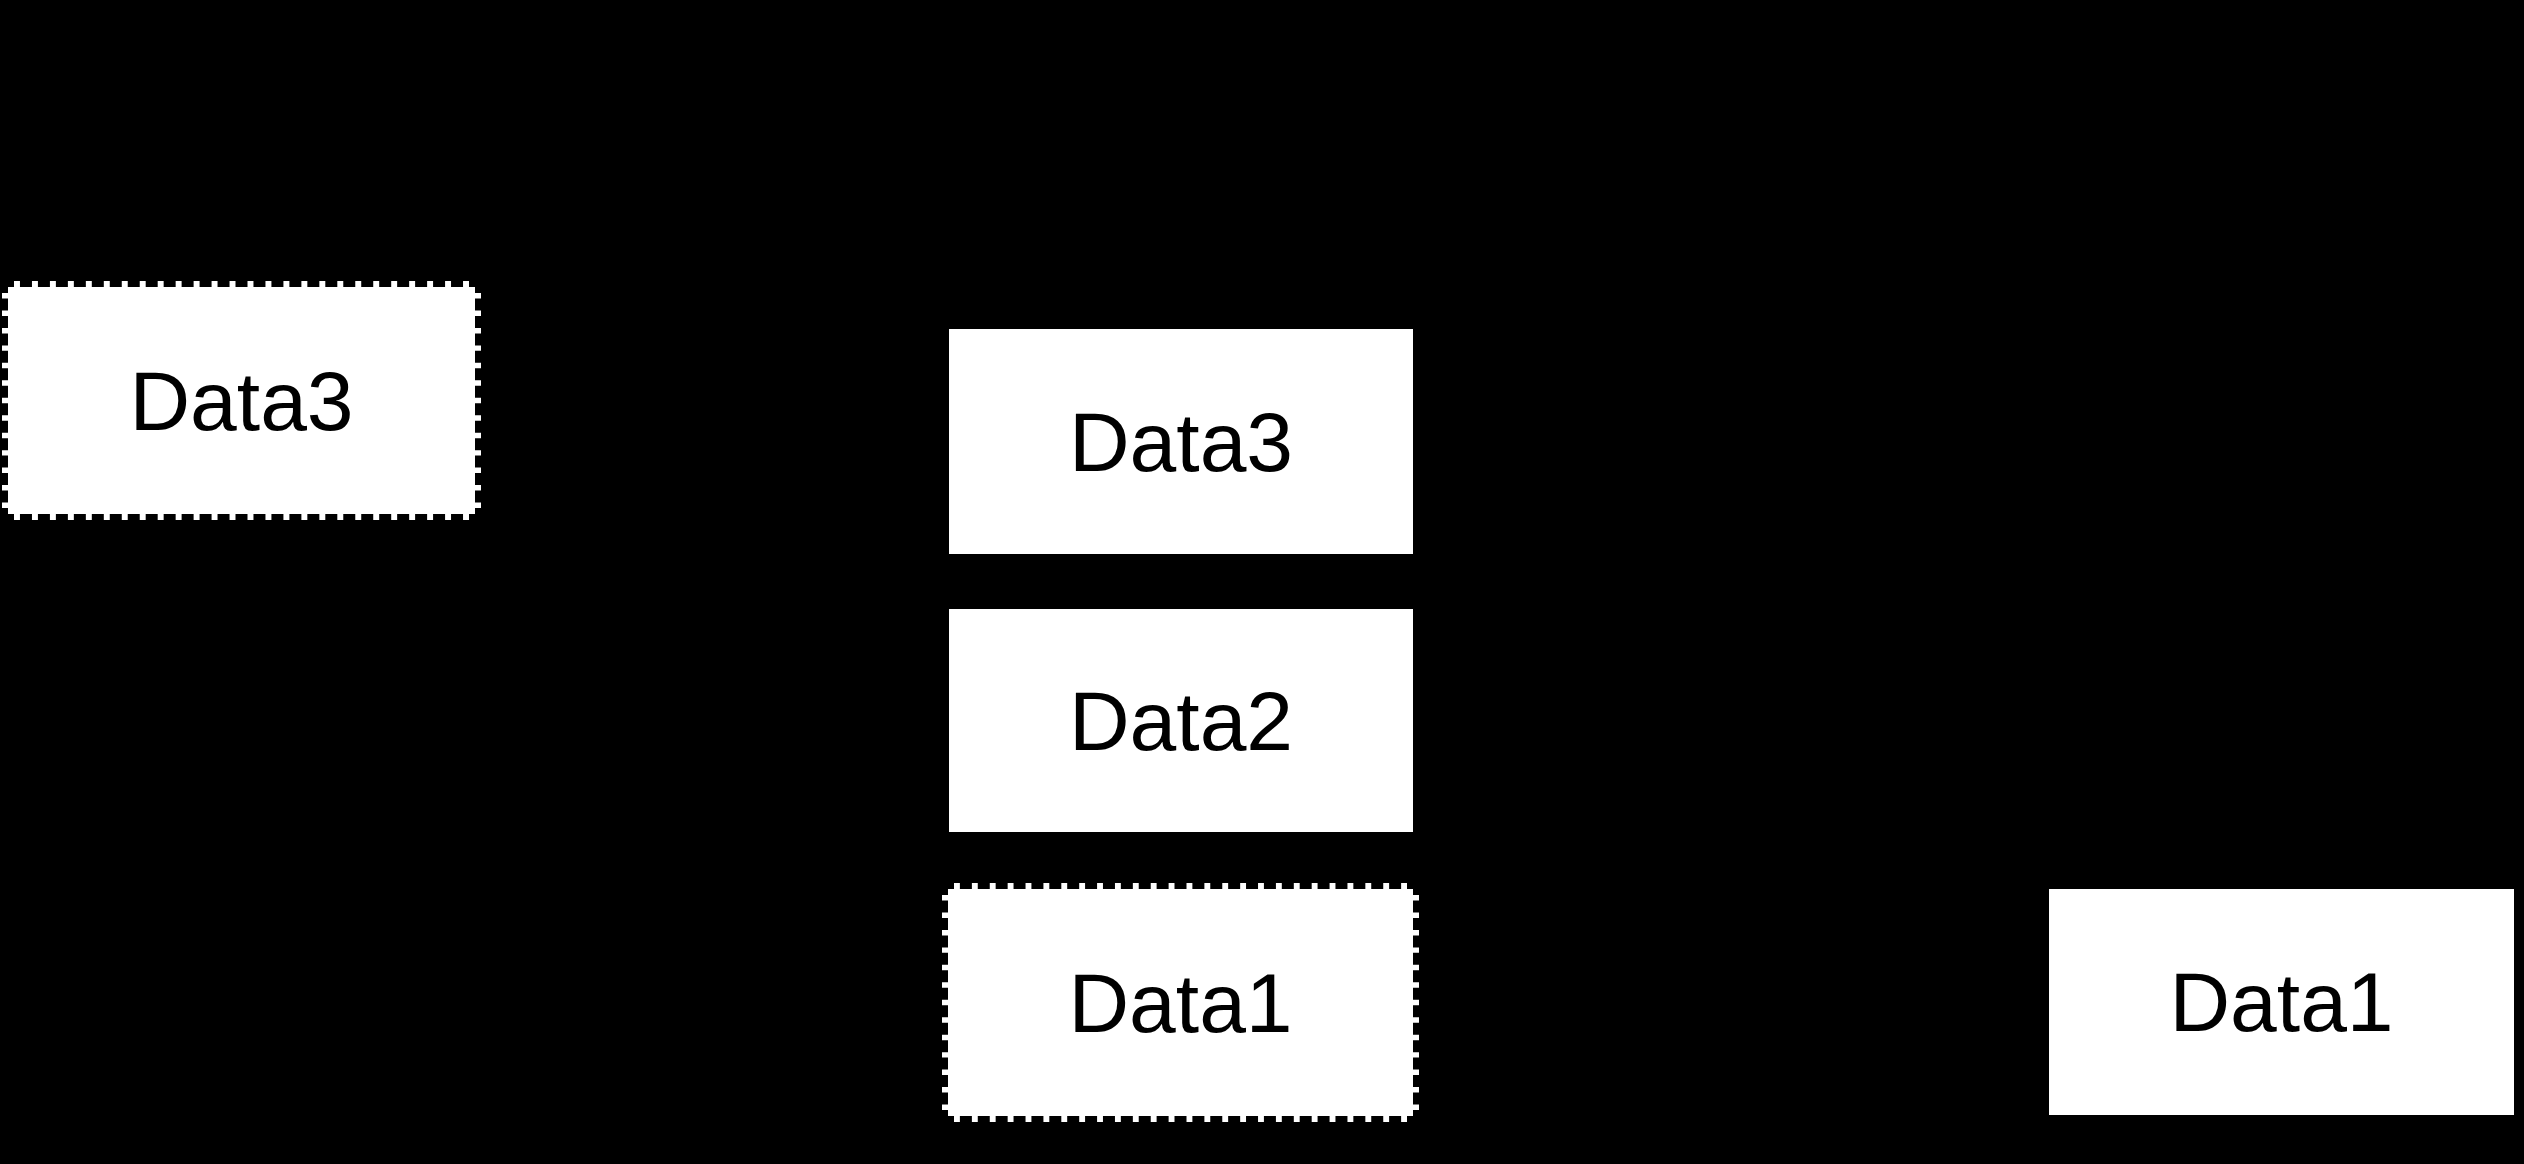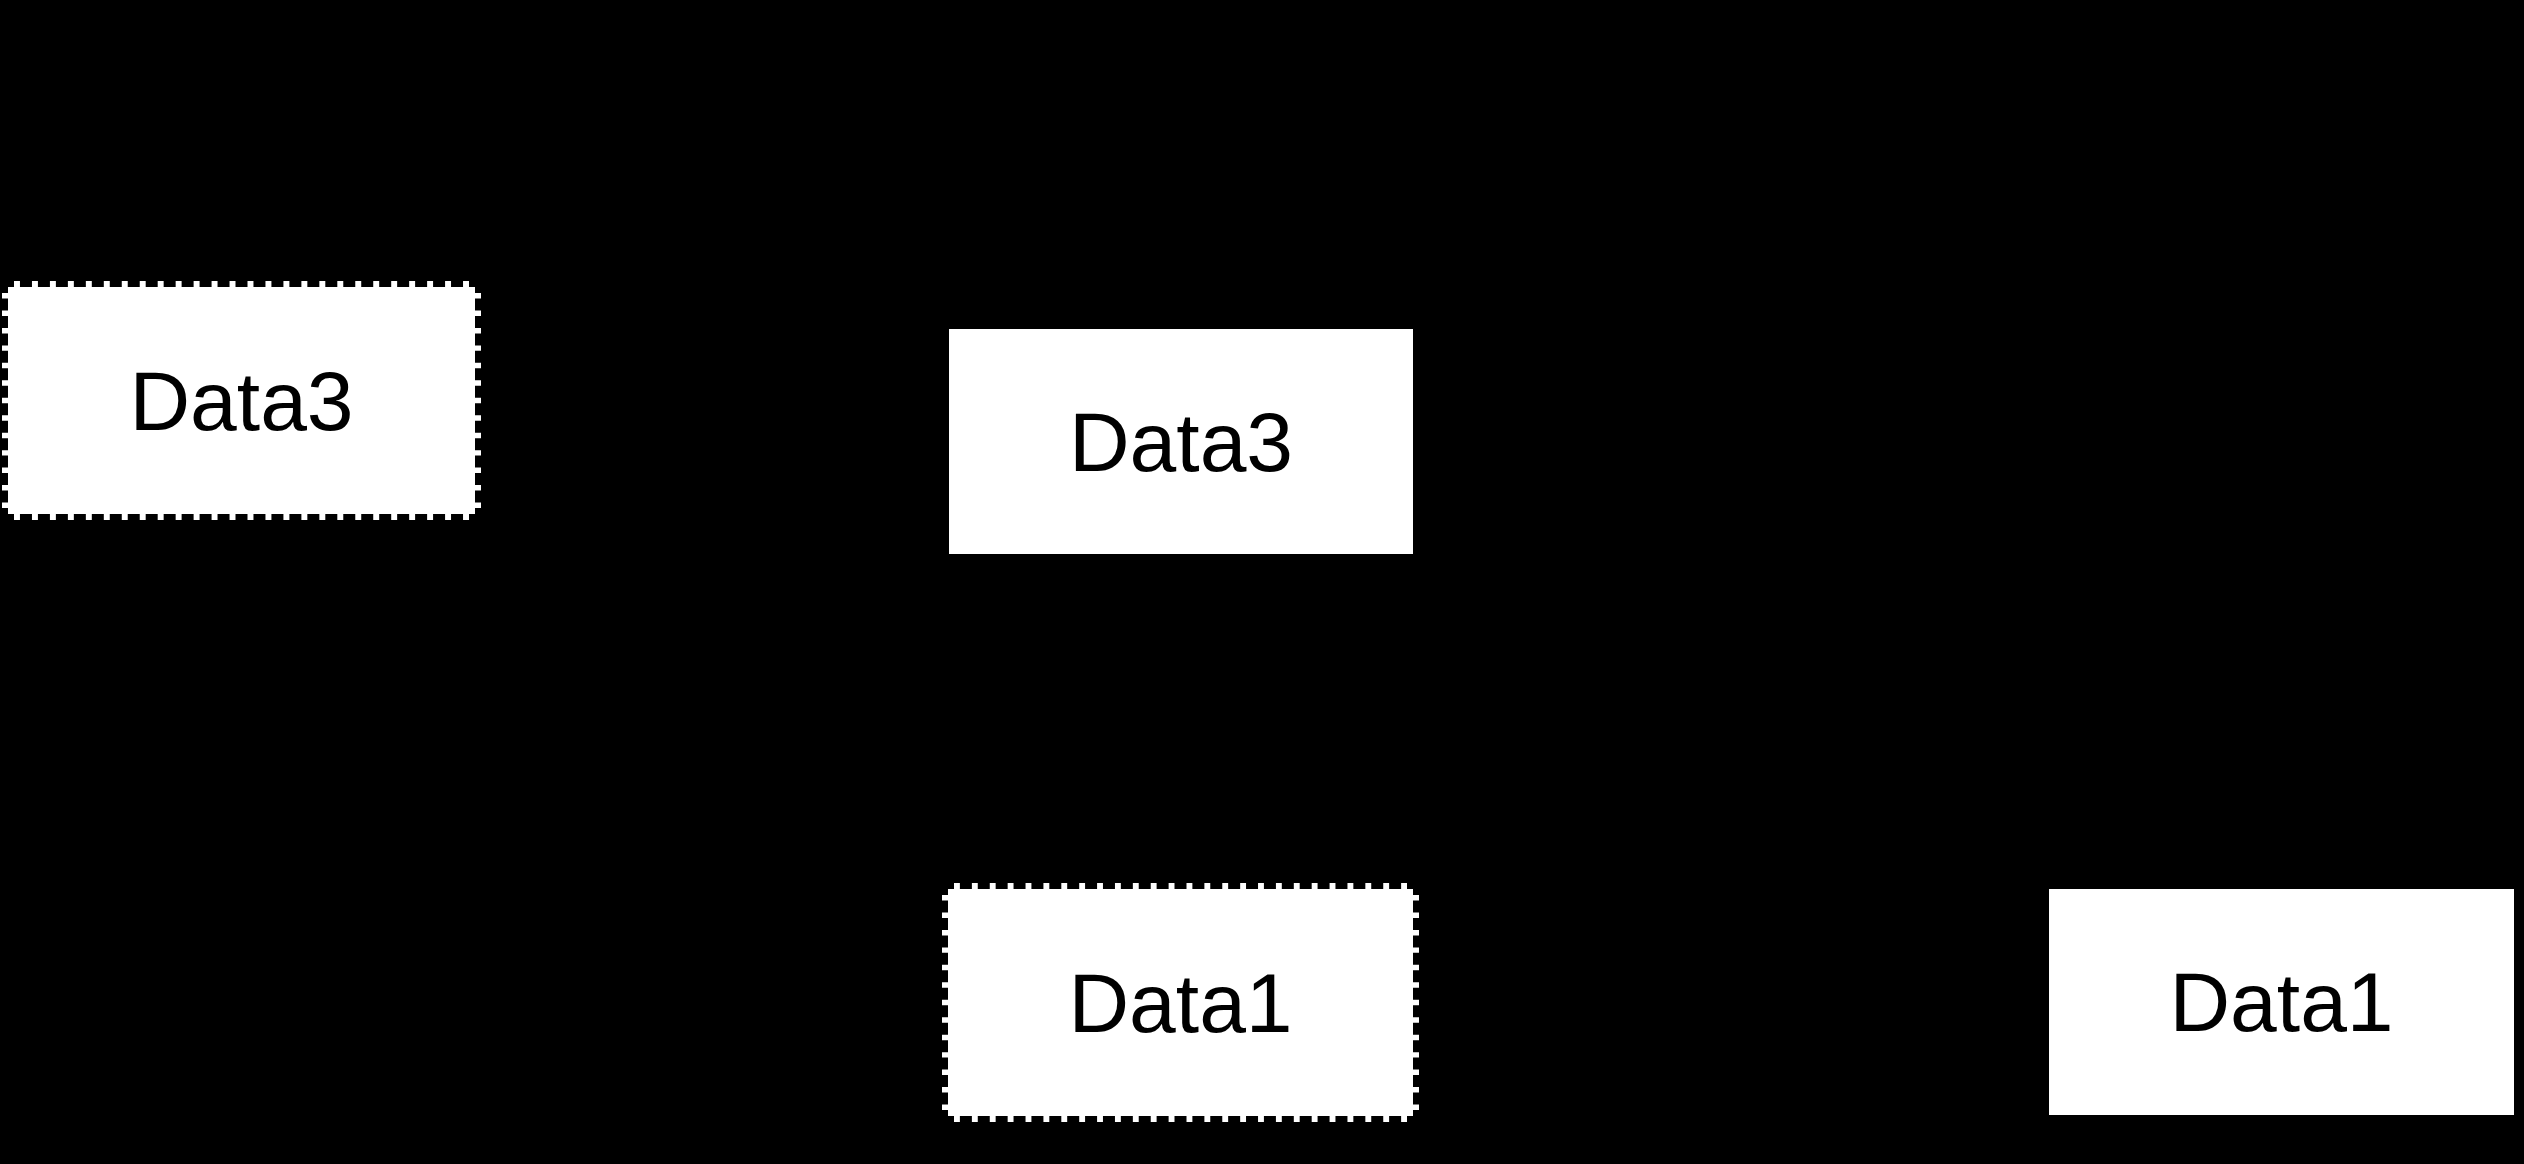--- a/index.html
+++ b/index.html
@@ -47,20 +47,23 @@
 <div class="canvas">
 
   <div class="node dashed n1">
     <span class="node-label">Data3</span>
   </div>
 
   <div class="node solid n2">
     <span class="node-label">Data3</span>
   </div>
 
+  <div class="node solid n3">
+    <span class="node-label">Data2</span>
+  </div>
 
   <div class="node dashed n4">
     <span class="node-label">Data1</span>
   </div>
 
   <div class="node solid n5">
     <span class="node-label">Data1</span>
   </div>
 
 </div>

